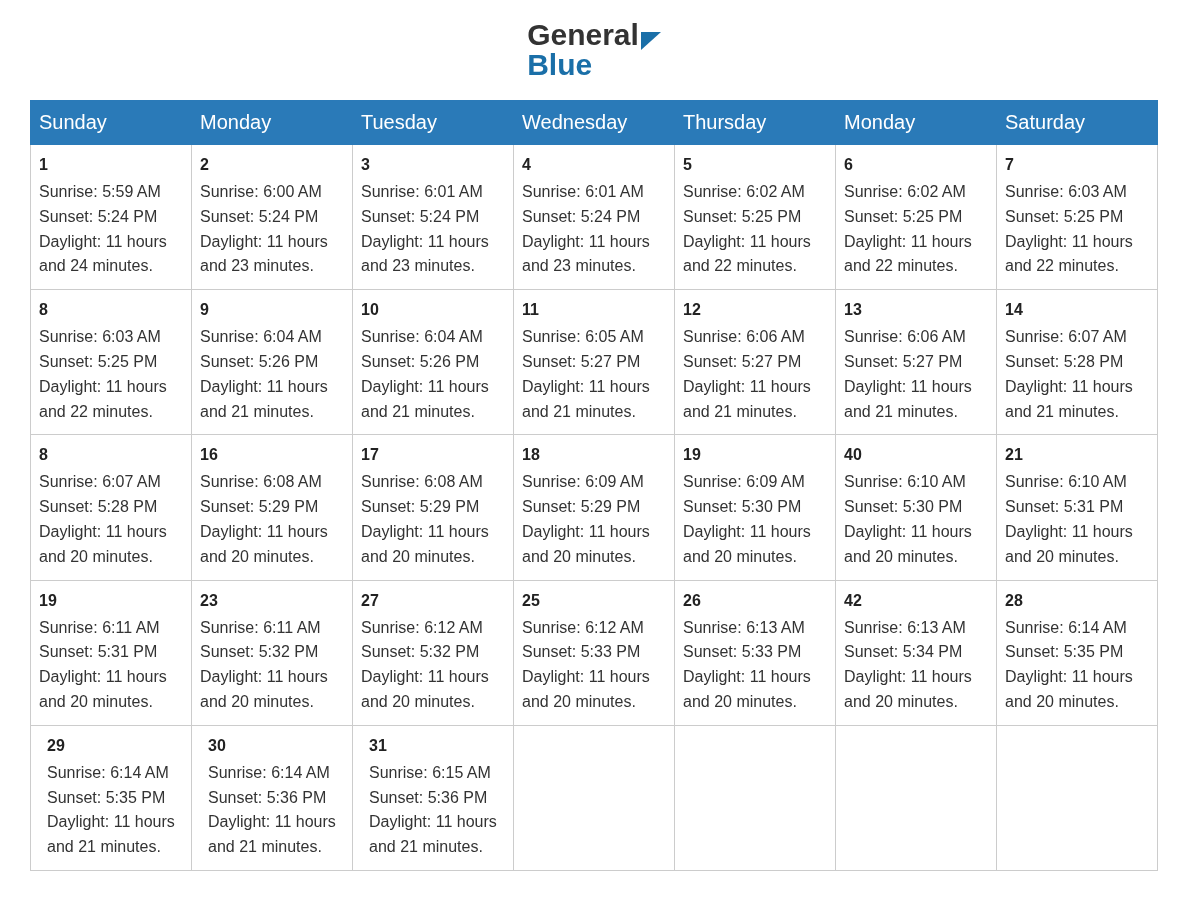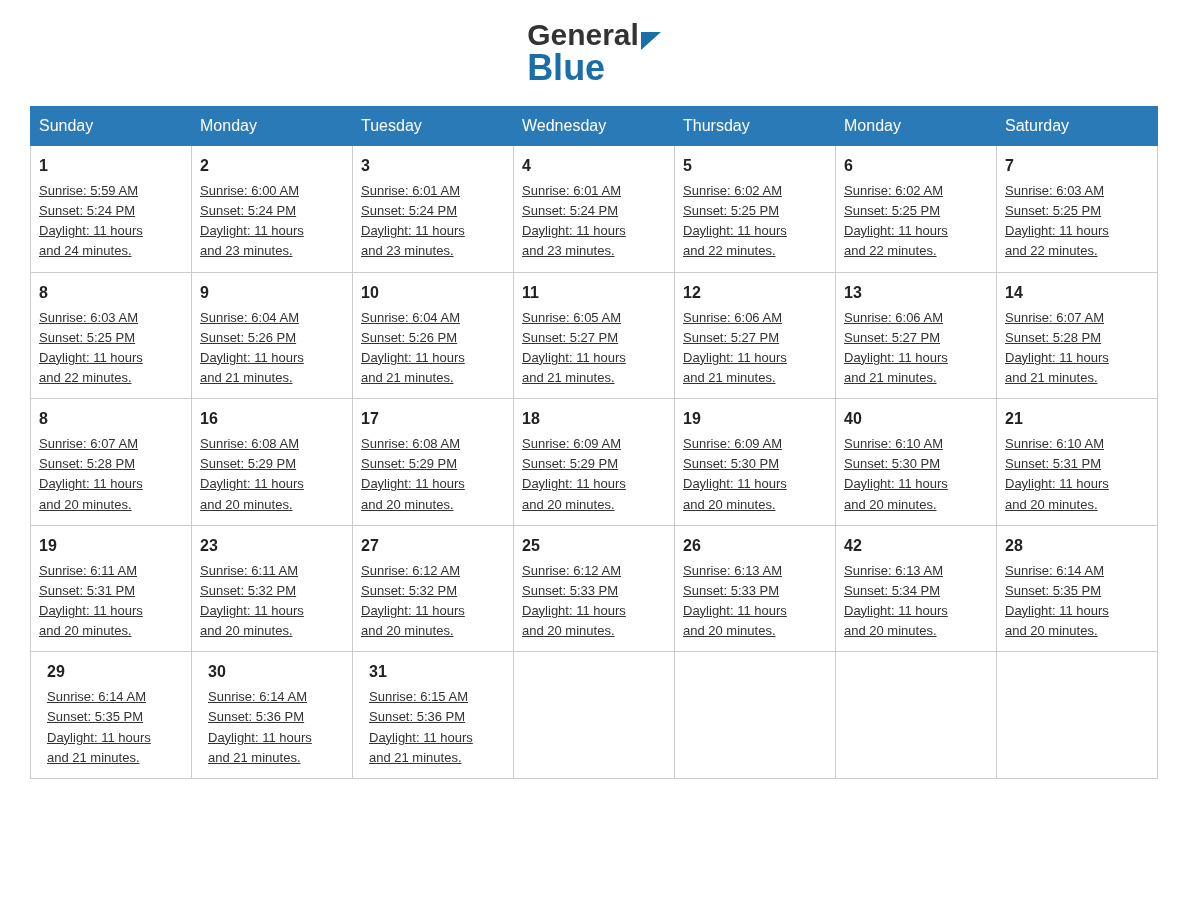--- a/index.html
+++ b/index.html
@@ -38,59 +38,58 @@
     table {
       width: 100%;
       border-collapse: collapse;
       margin-top: 10px;
     }
     thead tr th {
       background-color: #2a7ab8;
       color: #fff;
       padding: 10px 8px;
       text-align: left;
-      font-size: 16px;
+      font-size: 20px;
       font-weight: normal;
       border: 1px solid #2a7ab8;
     }
     tbody tr td {
       vertical-align: top;
       padding: 8px 8px 10px 8px;
       border: 1px solid #ccc;
       font-size: 13px;
       color: #333;
       line-height: 1.5;
       width: 14.28%;
     }
     tbody tr td .day-number {
       font-size: 16px;
       font-weight: bold;
       color: #222;
       display: block;
       margin-bottom: 3px;
     }
     tbody tr td .day-info {
-      font-size: 13px;
+      font-size: 16px;
       color: #333;
       line-height: 1.55;
-      text-decoration: underline;
     }
     tbody tr:last-child td {
       border-bottom: 1px solid #ccc;
       padding-left: 16px;
     }
     .logo-g {
       font-size: 30px;
       font-weight: bold;
       color: #333;
       font-family: Arial, sans-serif;
     }
     .blue-text {
       color: #1a6fa8;
-      font-size: 36px;
+      font-size: 30px;
       font-weight: bold;
     }
     .arrow-svg {
       margin-left: 2px;
     }
     .logo-block {
       display: flex;
       flex-direction: column;
       line-height: 1;
     }

